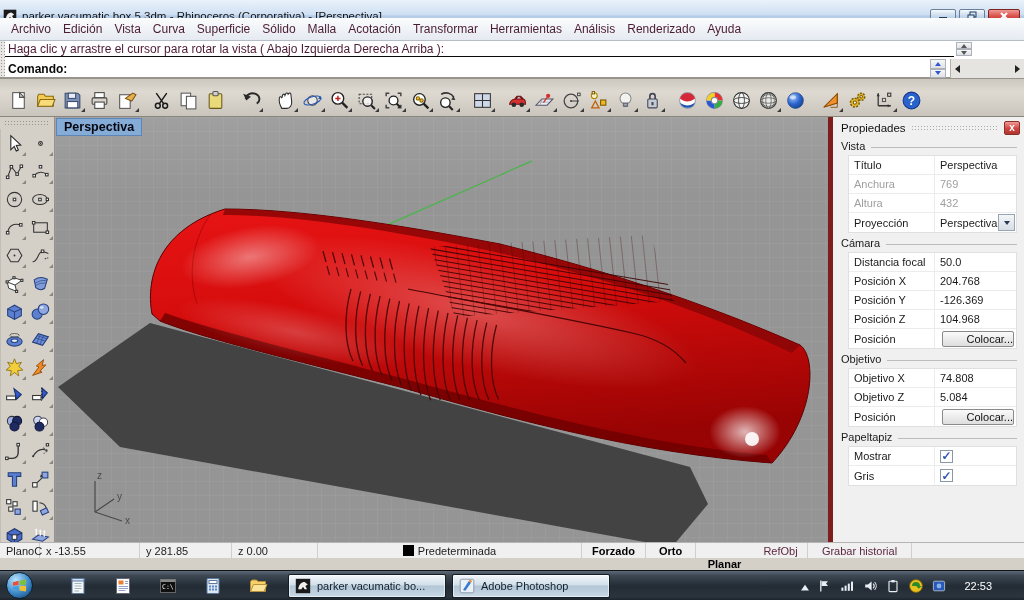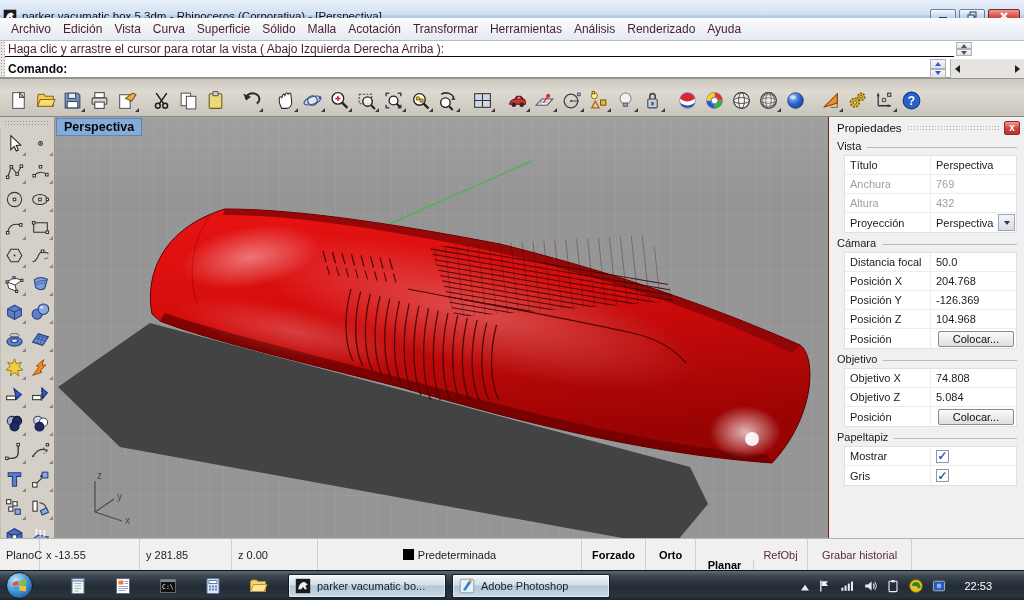--- a/index.html
+++ b/index.html
@@ -44,43 +44,43 @@
 .pgrip{grid-column:1/3;height:7px;margin:1px 4px 2px;background-image:radial-gradient(circle,#98948c .8px,transparent 1px);background-size:3px 3px}
 .pbtn{width:27px;height:28px;display:flex;align-items:center;justify-content:center;position:relative}
 .pbtn:nth-child(2n){border-left:1px solid #c2beb6}
 .pbtn svg{width:21px;height:21px}
 .pbtn::after{content:"";position:absolute;right:1px;bottom:1px;border-left:4px solid transparent;border-bottom:4px solid #8a867e}
 
 .viewport{position:absolute;left:55px;top:117px;width:773px;height:435px;background-color:#959595;background-image:linear-gradient(180deg,rgba(255,255,255,.10),rgba(255,255,255,0) 80px),repeating-linear-gradient(0deg,rgba(255,255,255,.05) 0 1px,transparent 1px 14px),repeating-linear-gradient(90deg,rgba(255,255,255,.05) 0 1px,transparent 1px 14px);overflow:hidden}
 .vp-label{position:absolute;top:1px;left:1px;z-index:5;background:#85abd7;border:1px solid #5d85b5;color:#06060e;font-weight:bold;font-size:12.5px;padding:0 7px;height:18px;line-height:17px}
 .viewport svg.scene{position:absolute;left:0;top:0}
 
-.props{position:absolute;right:0;top:117px;width:196px;height:435px;background:#f0f0f0;border-left:1px solid #7f1d1d;font-size:11px}
+.props{position:absolute;right:0;top:117px;width:196px;height:435px;background:#f0f0f0;border-left:5px solid #7f1d1d;font-size:11px}
 .props-header{display:flex;align-items:center;height:19px;padding:3px 4px 0 8px}
 .props-title{font-size:11.5px;color:#111;white-space:nowrap}
 .props-grip{flex:1;height:7px;margin:0 5px;background-image:radial-gradient(circle,#a8a8a8 .8px,transparent 1px);background-size:3px 3px}
 .props-close{width:16px;height:14px;flex:none;background:linear-gradient(180deg,#f09a95,#d04540 55%,#b03530);border:1px solid #8a2e2a;border-radius:2px;color:#fff;font-size:10px;line-height:12px;text-align:center;font-weight:bold}
 .group{margin:2px 7px 0 8px}
 .group-h{display:flex;align-items:center;height:15px;margin:2px 0 2px}
 .group-label{color:#1a1a1a;margin-right:6px;white-space:nowrap}
 .group-line{flex:1;border-top:1px solid #bcbcbc;margin-top:3px}
 .prop-table{margin-left:7px;border:1px solid #e0e0e0;background:#fff}
 .prow{display:flex;height:19px;border-bottom:1px solid #ececec;align-items:center}
 .prow:last-child{border-bottom:none}
 .pl{width:86px;flex:none;padding-left:5px;color:#1a1a1a;border-right:1px solid #ececec;height:100%;display:flex;align-items:center;white-space:nowrap;overflow:hidden}
 .pv{flex:1;padding-left:5px;color:#1a1a1a;display:flex;align-items:center;height:100%;white-space:nowrap}
 .prow.disabled .pl,.prow.disabled .pv{color:#9f9f9f}
 .combo-btn{width:17px;height:17px;margin:0 1px 0 auto;border:1px solid #97a5b5;background:linear-gradient(180deg,#f4f6f8,#d6dde6);display:flex;align-items:center;justify-content:center}
 .combo-btn .tri-dn{border-top-color:#243a52}
-.pbutton{flex:1;margin:15px 2px;height:16px;border:1px solid #8a8a8a;border-radius:2px;background:linear-gradient(180deg,#fafafa,#dedede);font-size:11px;text-align:center;line-height:14px;color:#111}
+.pbutton{flex:1;margin:15px 2px;height:16px;border:1px solid #8a8a8a;border-radius:2px;background:linear-gradient(180deg,#fafafa,#dedede);font-size:11px;text-align:right;line-height:14px;color:#111}
 .browse-btn{width:20px;height:15px;flex:none;margin:0 2px 0 6px;border:1px solid #96a2b0;border-radius:2px;background:linear-gradient(180deg,#f6f8fa,#d8dfe8);font-size:9px;text-align:center;line-height:12px;color:#222;letter-spacing:1px}
 .checkbox{width:13px;height:13px;border:1px solid #8a97a5;background:#fff;display:flex;align-items:center;justify-content:center;color:#2f55b5;font-size:12px;font-weight:bold;line-height:10px}
 .props-bottom{position:absolute;bottom:0;left:0;right:0;height:7px;border-top:1px solid #c4c4c4;background:#e9e9e9}
 
-.statusbar{position:absolute;left:0;right:0;bottom:30px;height:32px;background:#f0f0f0;border-top:1px solid #b4b4b4;display:flex;align-items:stretch;font-size:11px;color:#1c1c1c}
+.statusbar{position:absolute;left:0;right:0;bottom:42px;height:16px;background:#f0f0f0;border-top:1px solid #b4b4b4;display:flex;align-items:stretch;font-size:11px;color:#1c1c1c}
 .sb-seg{border-right:1px solid #cfcfcf;display:flex;align-items:center;padding:0 6px;white-space:nowrap}
 .sb-cplane{width:40px}
 .sb-x{width:100px}.sb-y{width:92px}.sb-z{width:86px}
 .sb-layer{flex:1;justify-content:center}
 .swatch{width:11px;height:11px;background:#000;margin-right:4px;flex:none}
 .sb-toggle{justify-content:center}
 .sb-toggle.on{font-weight:bold;color:#000}
 .sb-toggle.off{color:#5c2840}
 .sb-end{width:112px;border-right:none}
 

